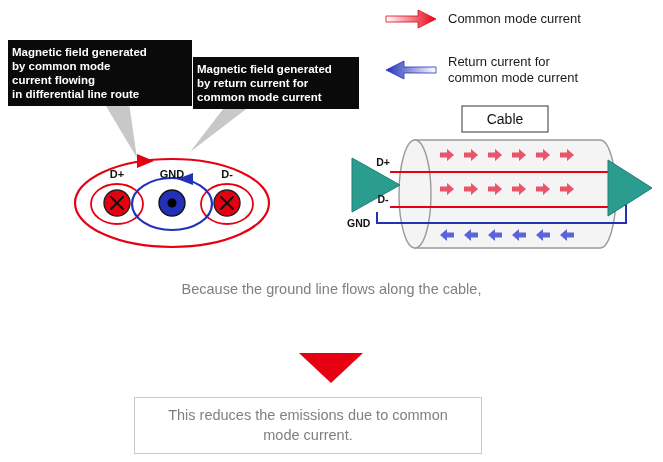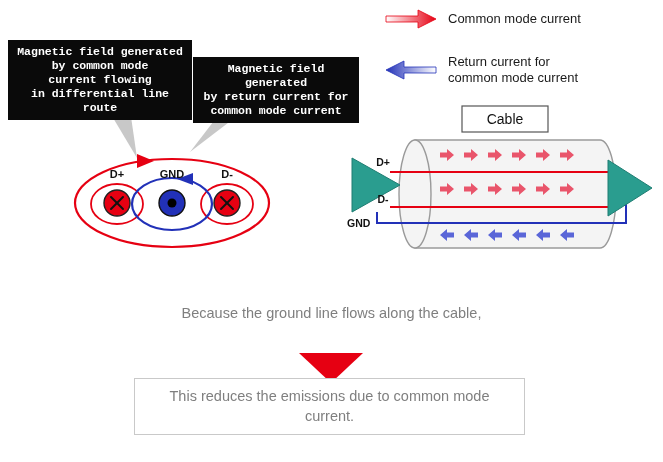--- a/index.html
+++ b/index.html
@@ -9,22 +9,22 @@
     --gray_text:#7f7f7f; --callout_bg:#0a0a0a; --pointer_gray:#c8c8c8;
   }
   body { font-family:"Liberation Sans", sans-serif; background:#fff; }
   .canvas { position:relative; width:663px; height:462px; background:#fff; overflow:hidden; }
 
   .pointer-layer { position:absolute; left:0; top:0; }
   .pointer { fill:var(--pointer_gray); }
 
   .callout {
     position:absolute; background:var(--callout_bg); color:#fff;
-    font-weight:bold; font-size:11.5px; line-height:1.22; text-align:center;
-    padding:5px 4px; white-space:pre-line;font-family:Liberation Mono, monospace;
+    font-weight:bold; font-size:11.5px; line-height:1.22; 
+    padding:5px 4px; white-space:pre-line;
   }
   .callout-left  { left:8px;   top:40px; width:184px; }
   .callout-right { left:193px; top:57px; width:166px; }
 
   .legend { position:absolute; left:384px; top:8px; }
   .legend-row { display:flex; align-items:center; gap:10px; }
   .legend-row + .legend-row { margin-top:24px; }
   .legend-text { font-size:13px; color:#1a1a1a; white-space:pre-line; line-height:1.25; }
 
   .cross-section { position:absolute; left:55px; top:140px; }
@@ -43,28 +43,28 @@
   .cyl-body, .cyl-cap { fill:#f4f4f4; stroke:#9a9a9a; stroke-width:1.4; }
   .cable-box { fill:#fff; stroke:#555; stroke-width:1.2; }
   .cable-title { font-family:"Liberation Sans",sans-serif; font-size:14px; fill:#111; text-anchor:middle; }
   .connector { fill:var(--teal); stroke:#1e7d72; stroke-width:1; }
   .line-red  { stroke:var(--red);  stroke-width:2; fill:none; }
   .line-blue { stroke:var(--blue); stroke-width:2; fill:none; }
   .wire-label { font-family:"Liberation Sans",sans-serif; font-size:10.5px; font-weight:bold; fill:#111; }
   .arrow-red  { fill:var(--arrow_red); }
   .arrow-blue { fill:var(--arrow_blue); }
 
-  .body-text { position:absolute; top:302px; left:0; width:663px; text-align:center;
+  .body-text { position:absolute; top:278px; left:0; width:663px; text-align:center;
                color:var(--gray_text); font-size:14.5px; line-height:1.55; }
 
   .down-arrow { position:absolute; left:299px; top:353px; width:0; height:0;
     border-left:32px solid transparent; border-right:32px solid transparent;
     border-top:30px solid var(--red); }
 
-  .conclusion-box { position:absolute; left:134px; top:378px; width:391px;
+  .conclusion-box { position:absolute; left:134px; top:397px; width:348px;
     border:1px solid #c9c9c9; padding:7px 24px; text-align:center;
     color:var(--gray_text); font-size:14.5px; line-height:1.4; background:#fff; }
 </style>
 </head>
 <body>
 
 <div class="canvas">
 
   <svg class="pointer-layer" width="663" height="462" viewBox="0 0 663 462">
     <polygon class="pointer" points="100,96 128,96 137,158"></polygon>

